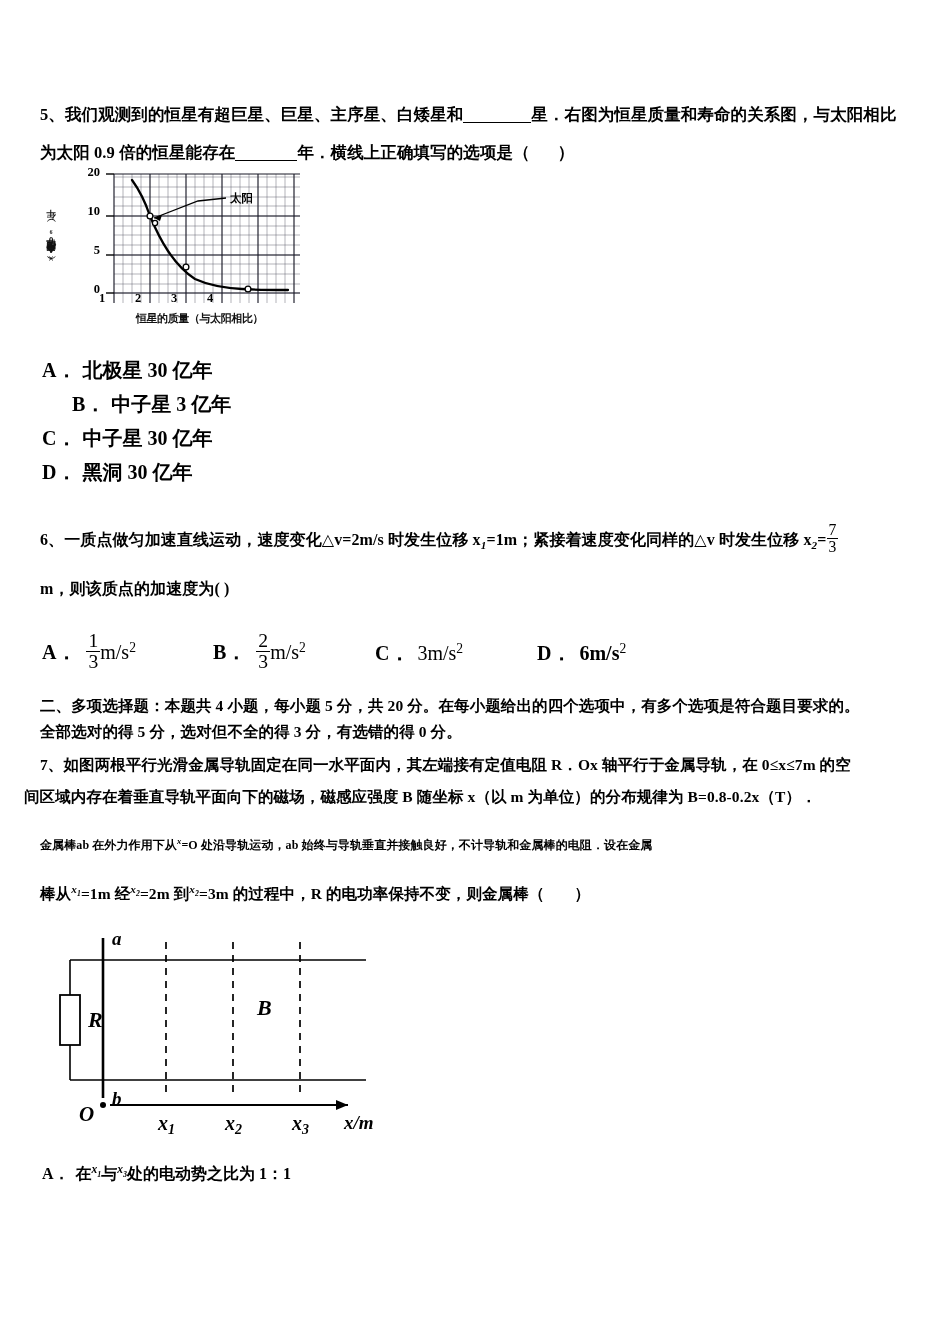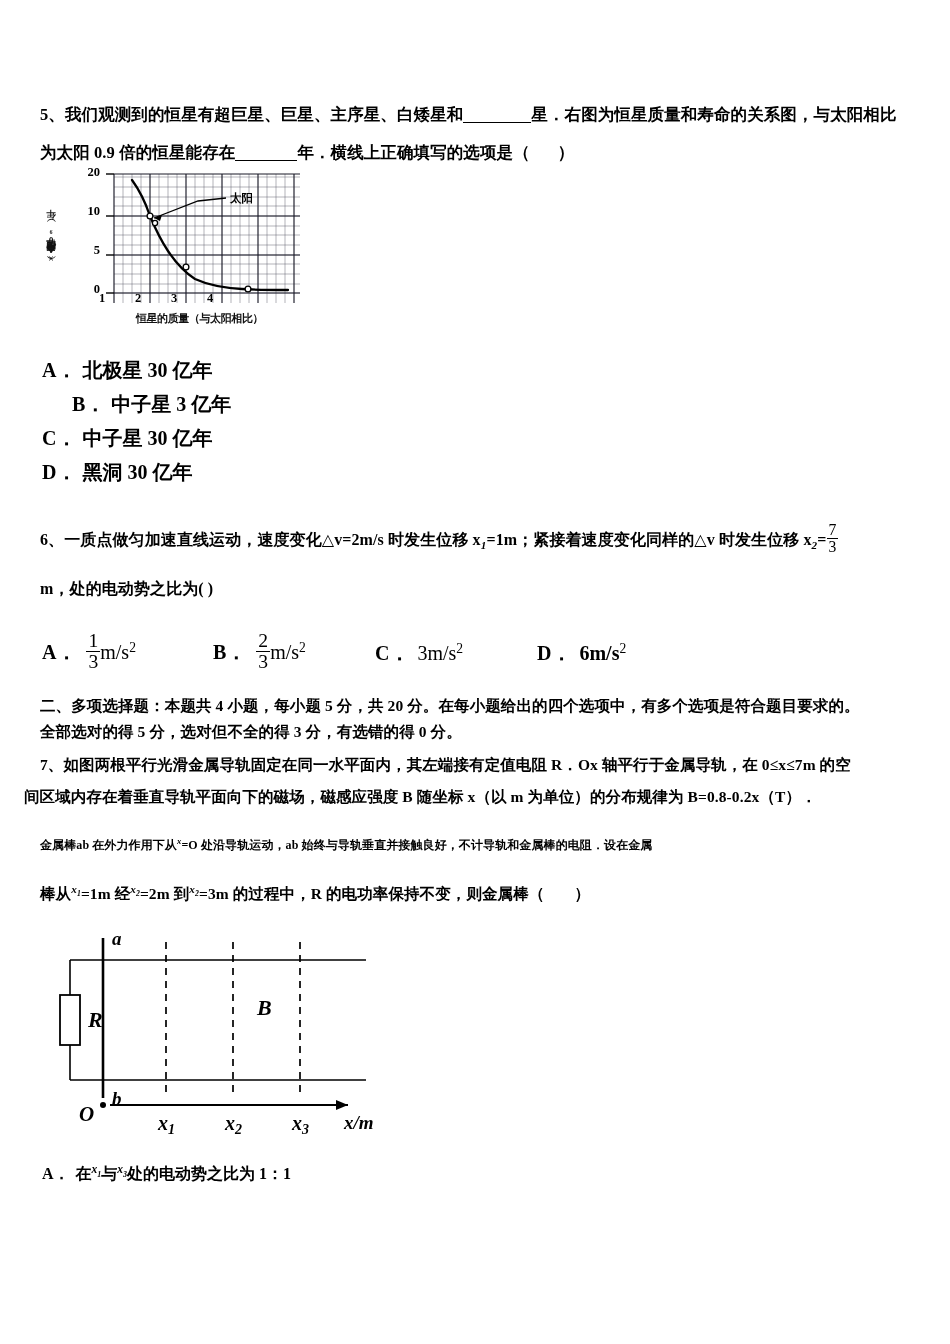--- a/index.html
+++ b/index.html
@@ -249,21 +249,21 @@
   </div>
   <div class="opt" style="left:42px; top:459px;">
     <span class="lbl">D．</span><span class="body">黑洞    30 亿年</span>
   </div>
 
   <div class="qtext" style="left:40px; top:521px; font-size:16px;">
     <span>6、一质点做匀加速直线运动，速度变化△v=2m/s 时发生位移 x</span><span class="sub">1</span><span>=1m；紧接着速度变化同样的△v 时发生位移 x</span><span class="sub">2</span><span>=</span><span class="frac"><span class="num">7</span><span class="den">3</span></span>
   </div>
 
   <div class="qtext" style="left:40px; top:570px; font-size:16px;">
-    <span>m，处的电动势之比为(  )</span>
+    <span>m，则该质点的加速度为(  )</span>
   </div>
 
   <div class="opt" style="left:42px; top:631px;">
     <span class="lbl">A．</span><span class="gap" style="width:10px;"></span><span class="frac"><span class="num">1</span><span class="den">3</span></span><span style="font-weight:400;">m/s</span><span class="sup" style="font-weight:400;">2</span>
   </div>
 
   <div class="opt" style="left:213px; top:631px;">
     <span class="lbl">B．</span><span class="gap" style="width:10px;"></span><span class="frac"><span class="num">2</span><span class="den">3</span></span><span style="font-weight:400;">m/s</span><span class="sup" style="font-weight:400;">2</span>
   </div>
 

